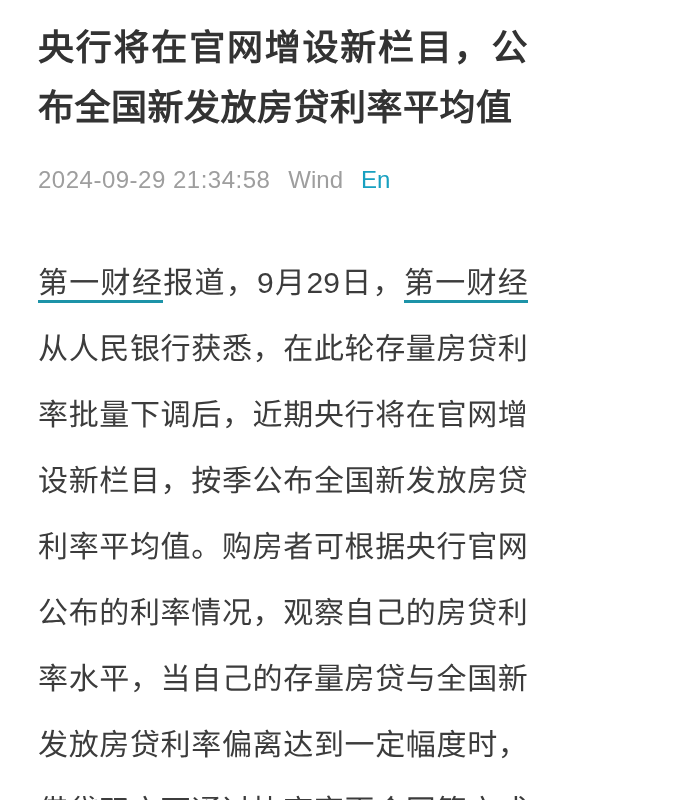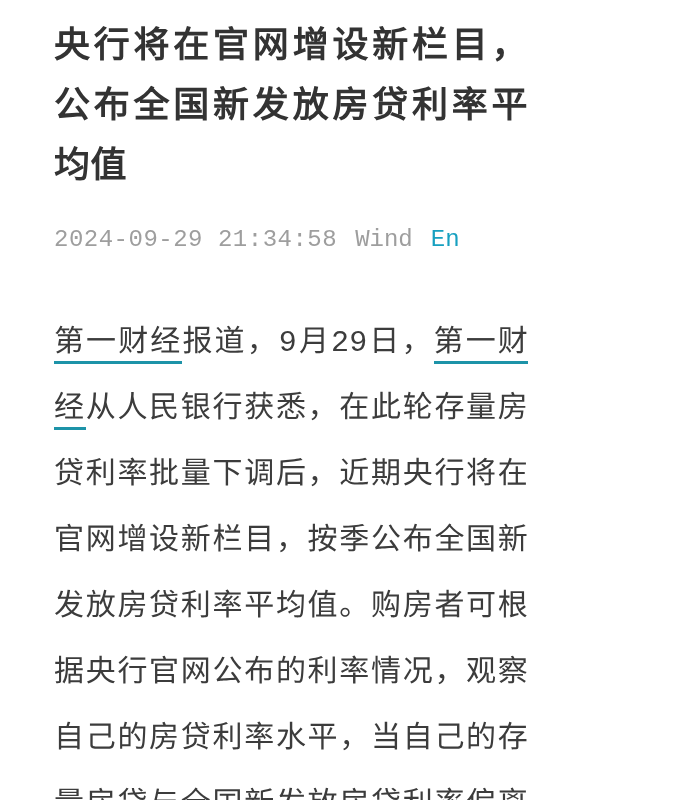--- a/index.html
+++ b/index.html
@@ -13,22 +13,21 @@
   * { margin: 0; padding: 0; box-sizing: border-box; }
   html, body {
     background: var(--background);
     font-family: "Liberation Sans", "DejaVu Sans", sans-serif;
   }
   .page {
     width: 560px;
     height: 800px;
     overflow: hidden;
     background: var(--background);
-    padding: 0 32px 0 54px;
-    font-family: Liberation Mono, monospace;
+    padding: 0 32px 0 38px;
   }
   .article-title {
     margin-top: 18px;
     font-size: 36px;
     font-weight: 700;
     line-height: 60px;
     color: var(--title-text);
     letter-spacing: 0.5px;
     text-align: justify;
   }

